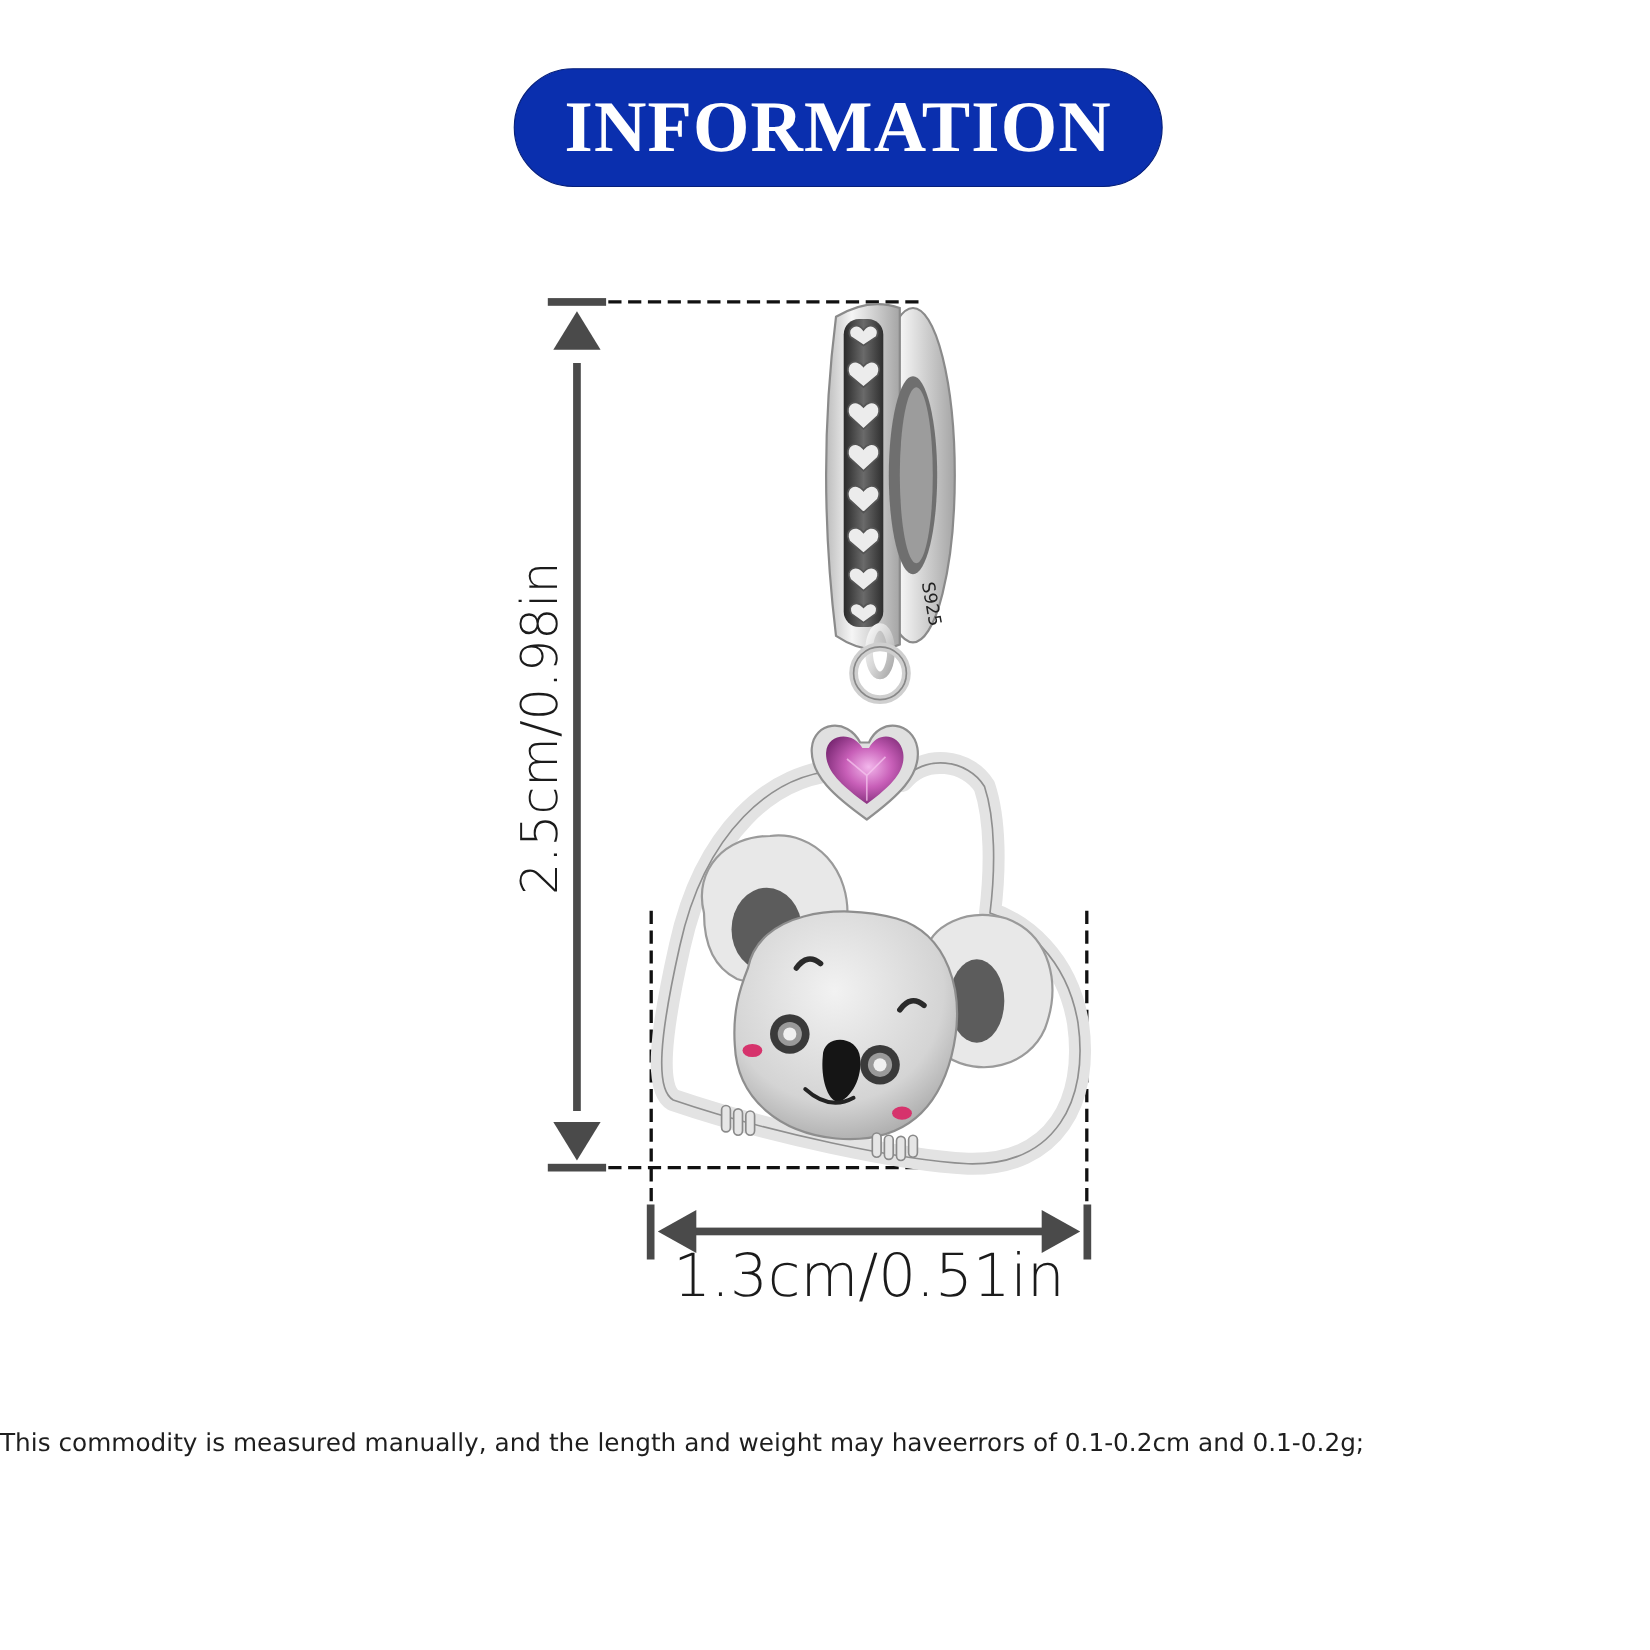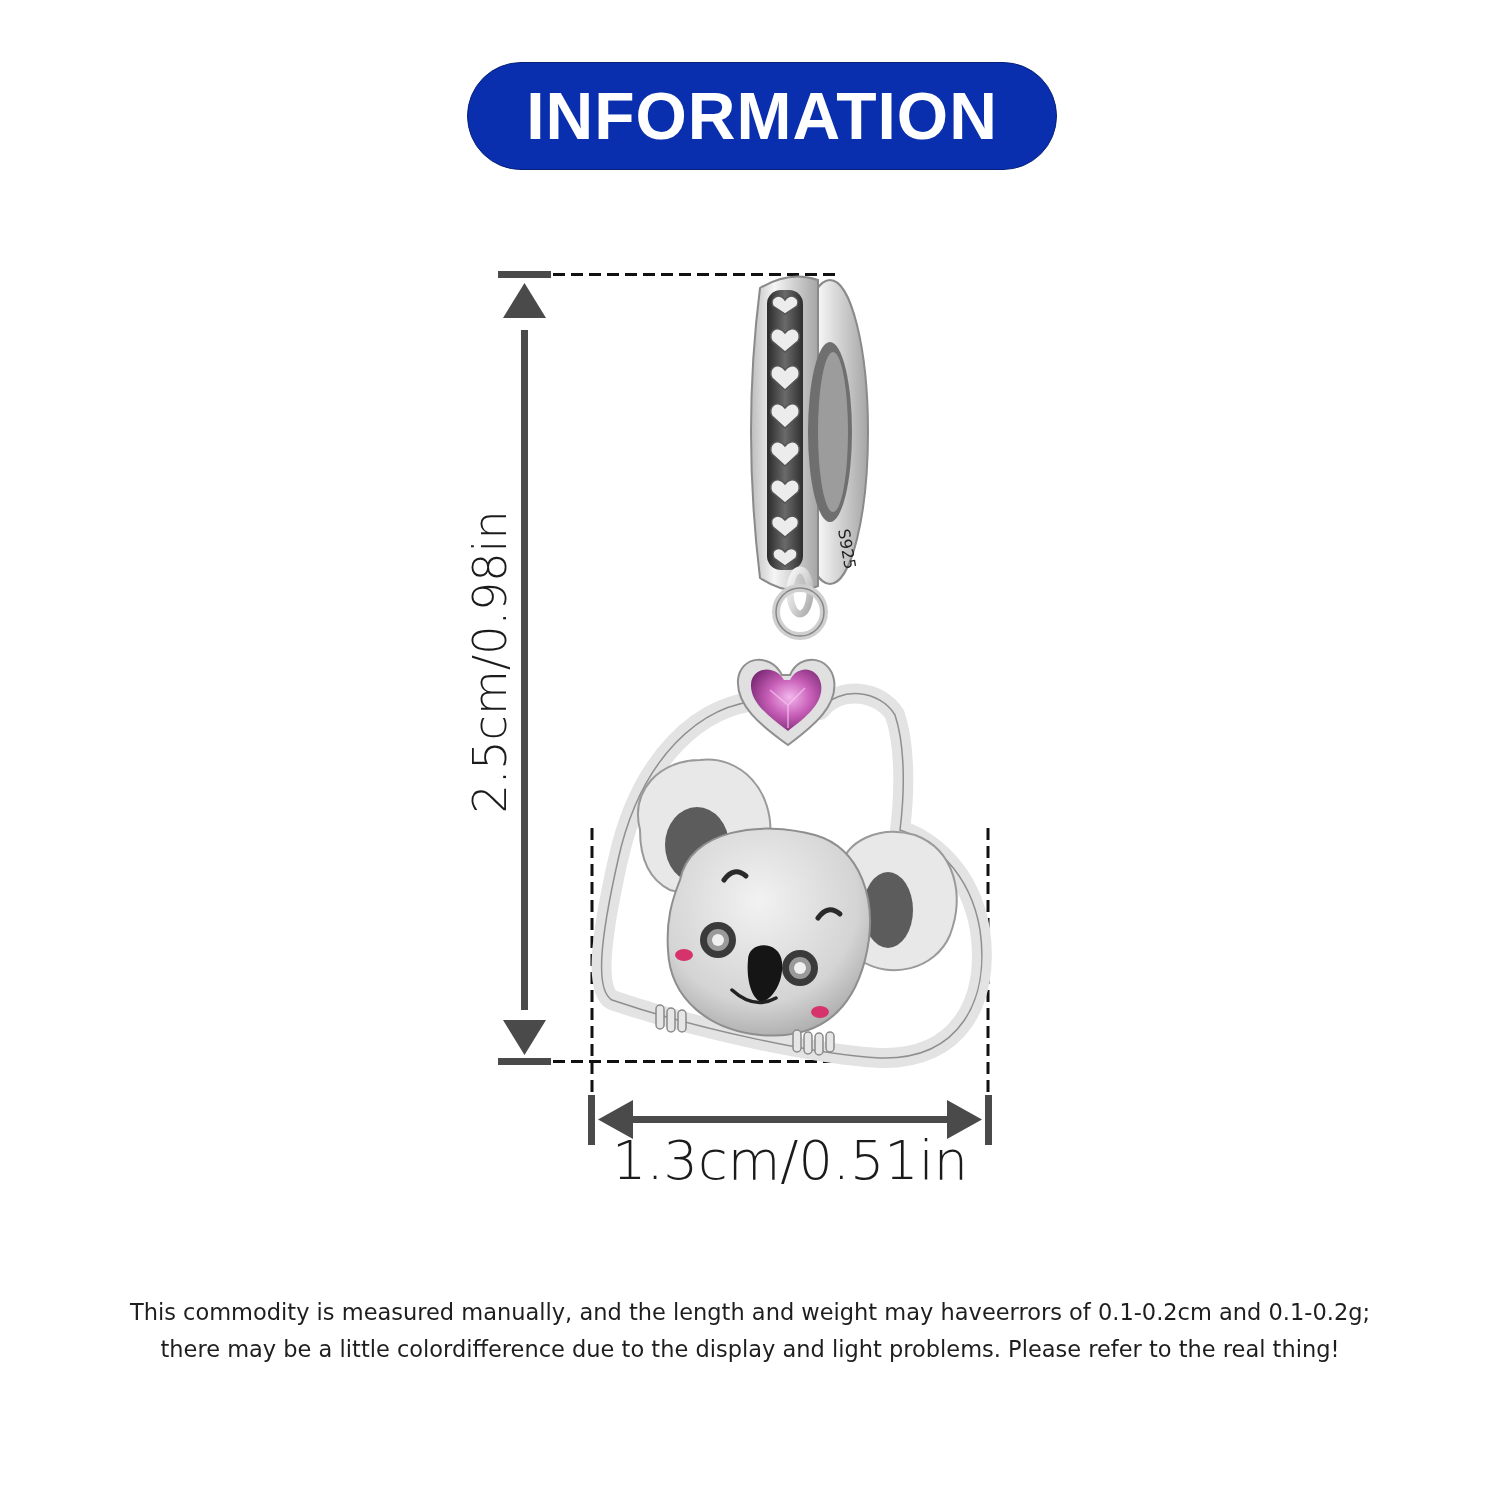--- a/index.html
+++ b/index.html
@@ -23,21 +23,21 @@
       background: #0a2fae;
       border-radius: 54px;
       box-sizing: border-box;
       border: 1px solid #061f7a;
       display: flex;
       align-items: center;
       justify-content: center;
     }
     .header-title {
       color: #ffffff;
-      font-family: Liberation Sans, sans-serif;
+      font-family: Liberation Serif, serif;
       font-weight: bold;
       font-size: 66px;
       letter-spacing: 1px;
       line-height: 1;
     }
     .figure-svg {
       position: absolute;
       left: 0;
       top: 0;
       width: 1500px;
@@ -64,21 +64,21 @@
       font-weight: 300;
       font-size: 54px;
       color: #1b1b1b;
       white-space: nowrap;
     }
     .disclaimer {
       position: absolute;
       left: 0;
       top: 1294px;
       width: 1500px;
-      text-align: center;
+      text-align: left;
       font-family: "DejaVu Sans", "Liberation Sans", sans-serif;
       font-size: 22.5px;
       color: #1e1e1e;
       line-height: 37px;
     }
     .disclaimer div { white-space: nowrap; }
   </style>
 </head>
 <body>
 
@@ -212,14 +212,13 @@
       <rect x="826" y="1032" width="8" height="20" rx="4"></rect>
     </g>
   </g>
 </svg>
 
 <div class="height-label">2.5cm/0.98in</div>
 <div class="width-label">1.3cm/0.51in</div>
 
 <div class="disclaimer">
   <div>This commodity is measured manually, and the length and weight may haveerrors of 0.1-0.2cm and 0.1-0.2g;</div>
-  <div>there may be a little colordifference due to the display and light problems. Please refer to the real thing!</div>
 </div>
 
 </body></html>

